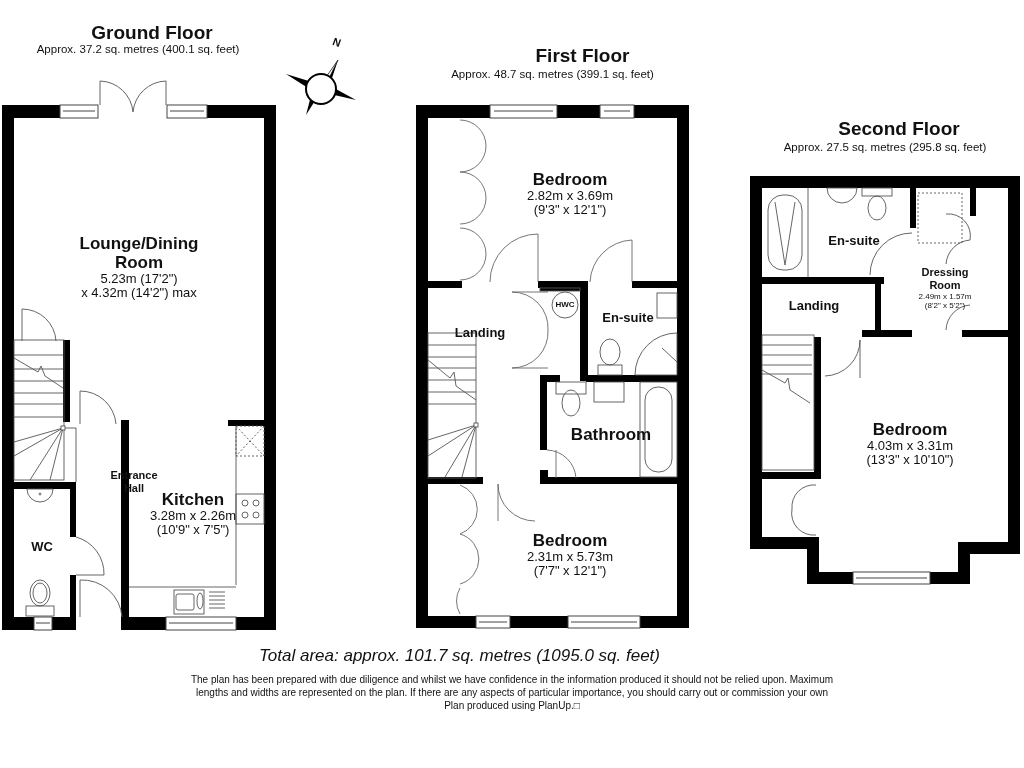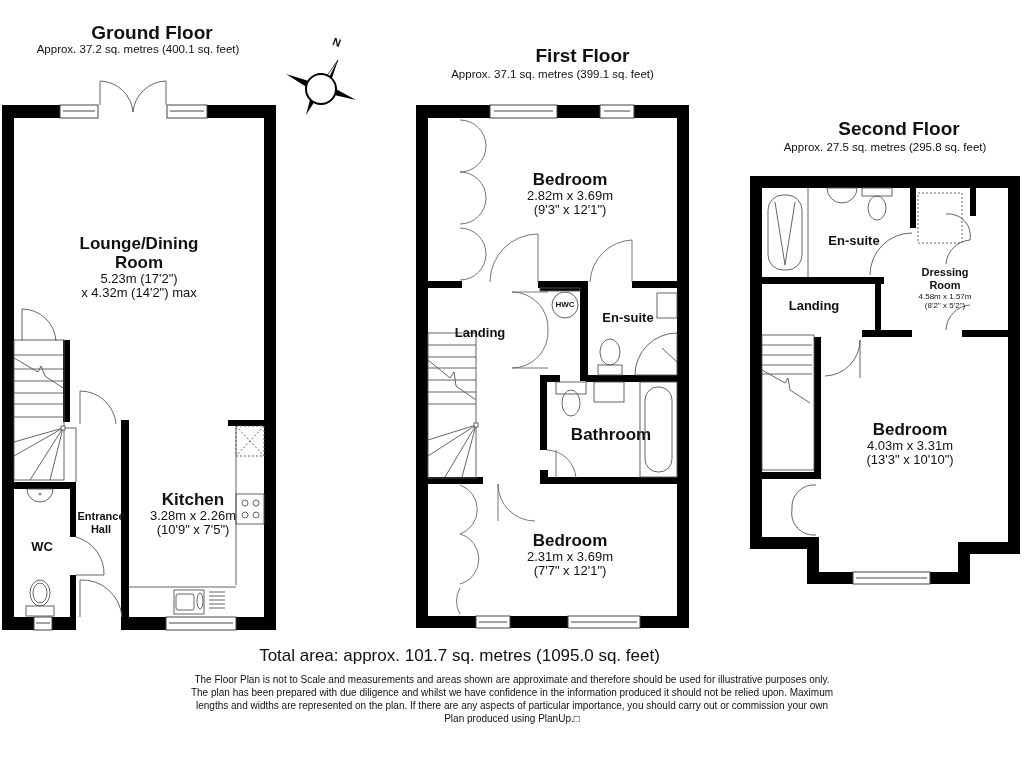--- a/index.html
+++ b/index.html
@@ -303,39 +303,39 @@
       <path d="M816 485 A 22 22 0 0 0 792 509"></path>
       <path d="M792 509 A 22 22 0 0 0 816 535"></path>
     </g>
   </g>
 </svg>
 
 <div class="abs floor-title" style="left:0;top:22px;width:276px;">Ground Floor</div>
 <div class="abs floor-area" style="left:0;top:43px;width:276px;">Approx. 37.2 sq. metres (400.1 sq. feet)</div>
 
 <div class="abs floor-title" style="left:432px;top:45px;width:273px;">First Floor</div>
-<div class="abs floor-area" style="left:416px;top:68px;width:273px;">Approx. 37.1 sq. metres (399.1 sq. feet)</div>
+<div class="abs floor-area" style="left:416px;top:68px;width:273px;">Approx. 48.7 sq. metres (399.1 sq. feet)</div>
 
 <div class="abs floor-title" style="left:750px;top:118px;width:270px;">Second Floor</div>
 <div class="abs floor-area" style="left:750px;top:141px;width:270px;">Approx. 27.5 sq. metres (295.8 sq. feet)</div>
 
 <div class="abs" style="left:333px;top:36px;font-weight:bold;font-size:11px;transform:rotate(20deg);">N</div>
 
 <div class="abs" style="left:14px;top:218px;width:250px;margin-top:16px;">
   <div class="room-name">Lounge/Dining</div>
   <div class="room-name">Room</div>
   <div class="dim">5.23m (17'2")</div>
   <div class="dim">x 4.32m (14'2") max</div>
 </div>
 <div class="abs" style="left:134px;top:490px;width:118px;">
   <div class="room-name">Kitchen</div>
   <div class="dim">3.28m x 2.26m</div>
   <div class="dim">(10'9" x 7'5")</div>
 </div>
-<div class="abs" style="left:76px;top:510px;width:50px;">
+<div class="abs" style="left:76px;top:469px;width:50px;padding-left:33px;">
   <div class="room-name-xs">Entrance</div>
   <div class="room-name-xs">Hall</div>
 </div>
 <div class="abs" style="left:14px;top:539px;width:56px;">
   <div class="room-name-sm">WC</div>
 </div>
 
 <div class="abs" style="left:470px;top:170px;width:200px;">
   <div class="room-name">Bedroom</div>
   <div class="dim">2.82m x 3.69m</div>
@@ -346,41 +346,40 @@
 </div>
 <div class="abs hwc" style="left:553px;top:300px;width:24px;text-align:center;">HWC</div>
 <div class="abs" style="left:594px;top:310px;width:68px;">
   <div class="room-name-sm">En-suite</div>
 </div>
 <div class="abs" style="left:556px;top:425px;width:110px;">
   <div class="room-name">Bathroom</div>
 </div>
 <div class="abs" style="left:470px;top:531px;width:200px;">
   <div class="room-name">Bedroom</div>
-  <div class="dim">2.31m x 3.69m</div>
+  <div class="dim">2.31m x 5.73m</div>
   <div class="dim">(7'7" x 12'1")</div>
 </div>
 
 <div class="abs" style="left:814px;top:233px;width:80px;">
   <div class="room-name-sm">En-suite</div>
 </div>
 <div class="abs" style="left:913px;top:266px;width:64px;">
   <div class="room-name-xs">Dressing</div>
   <div class="room-name-xs">Room</div>
-  <div class="dim-xs">4.58m x 1.57m</div>
+  <div class="dim-xs">2.49m x 1.57m</div>
   <div class="dim-xs">(8'2" x 5'2")</div>
 </div>
 <div class="abs" style="left:774px;top:298px;width:80px;">
   <div class="room-name-sm">Landing</div>
 </div>
 <div class="abs" style="left:830px;top:420px;width:160px;">
   <div class="room-name">Bedroom</div>
   <div class="dim">4.03m x 3.31m</div>
   <div class="dim">(13'3" x 10'10")</div>
 </div>
 
-<div class="abs total" style="left:0;top:646px;width:919px;">Total area: approx. 101.7 sq. metres (1095.0 sq. feet)</div>
+<div class="abs total" style="left:0;top:646px;width:919px;font-style:italic;">Total area: approx. 101.7 sq. metres (1095.0 sq. feet)</div>
 <div class="abs" style="left:130px;top:673px;width:764px;">
-  <div class="disclaimer">The Floor Plan is not to Scale and measurements and areas shown are approximate and therefore should be used for illustrative purposes only.</div>
   <div class="disclaimer">The plan has been prepared with due diligence and whilst we have confidence in the information produced it should not be relied upon. Maximum</div>
   <div class="disclaimer">lengths and widths are represented on the plan. If there are any aspects of particular importance, you should carry out or commission your own</div>
   <div class="disclaimer">Plan produced using PlanUp.□</div>
 </div>
 
 </body></html>

